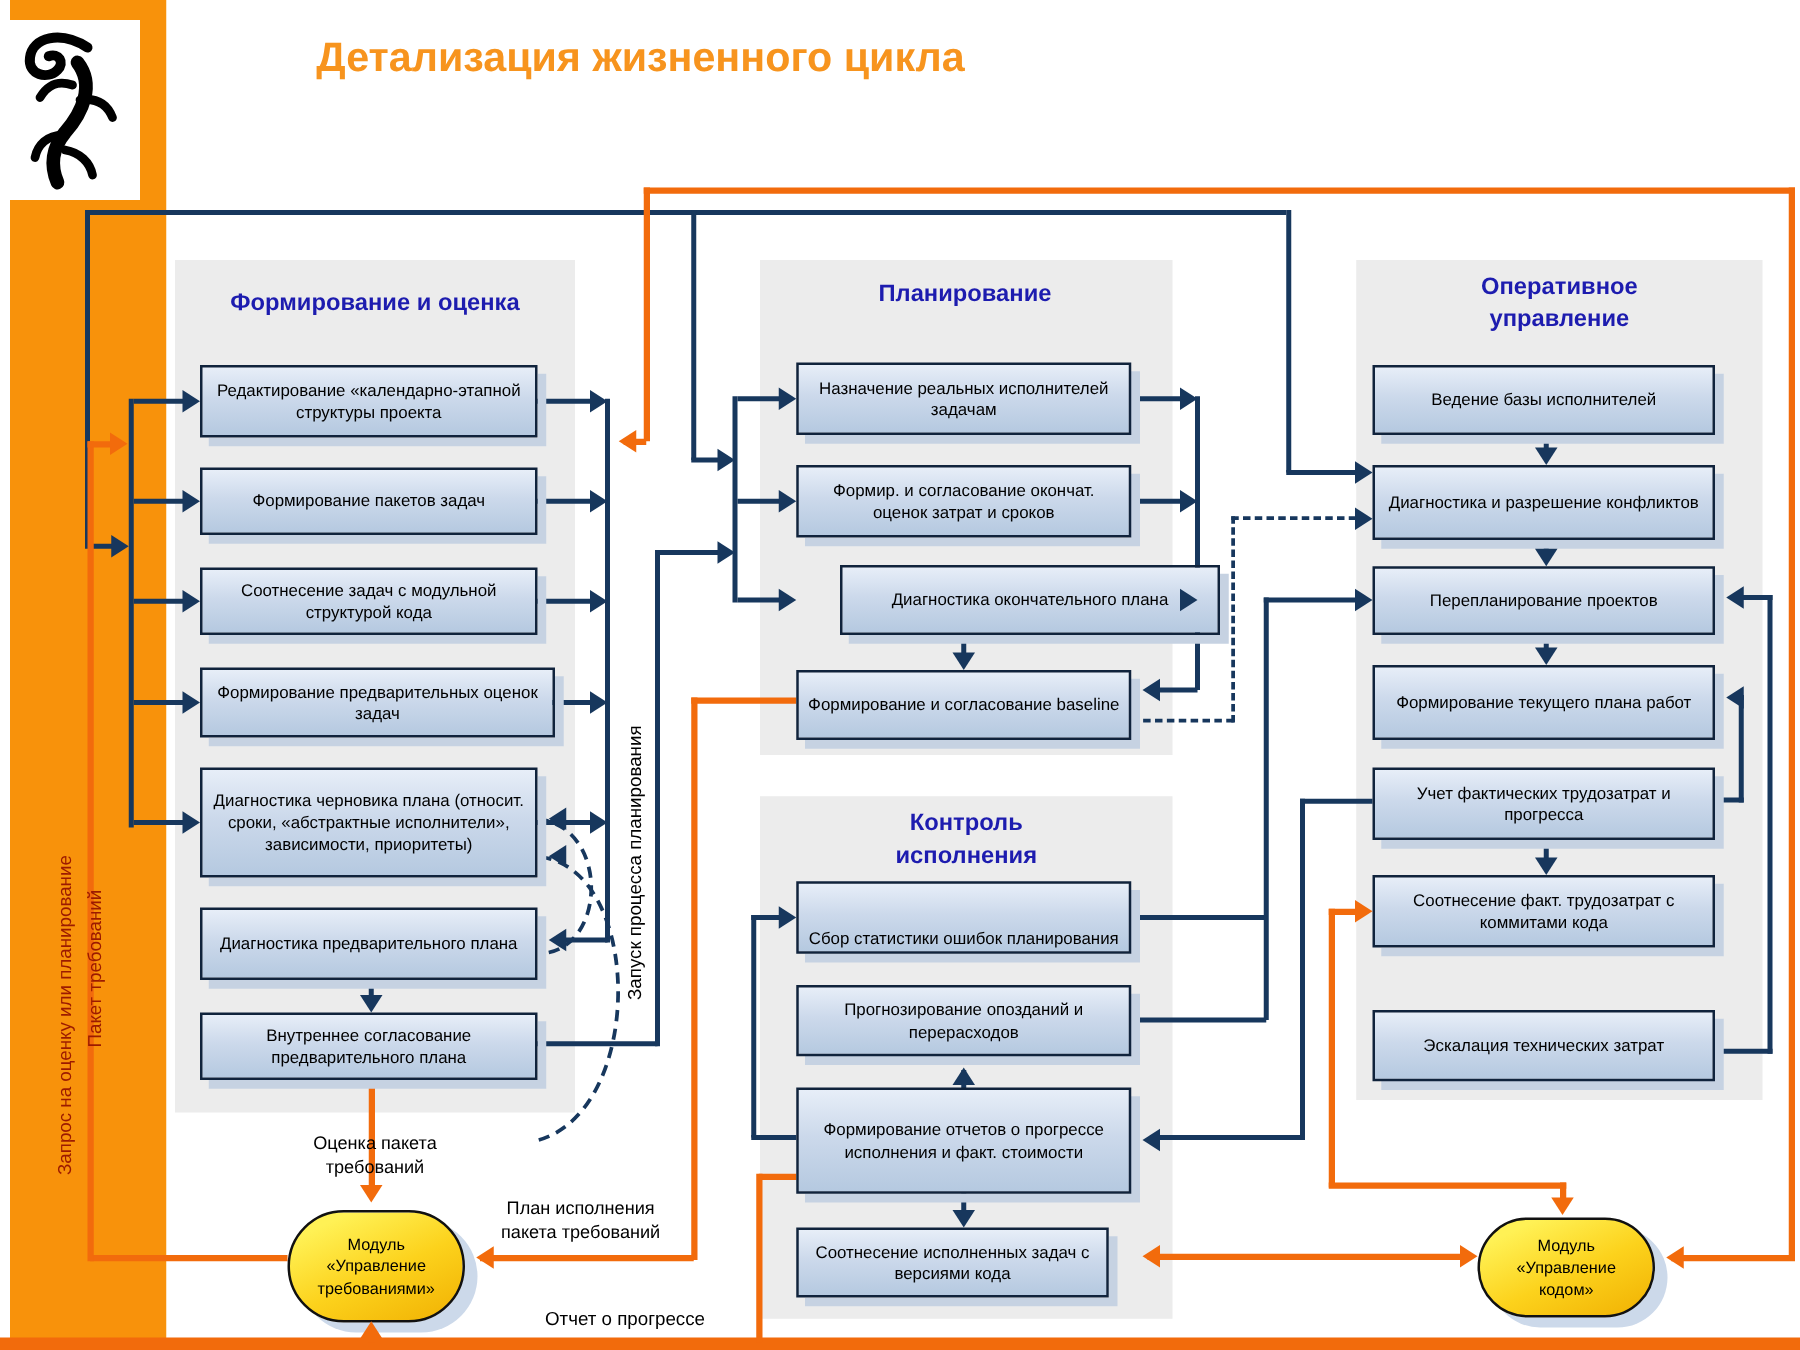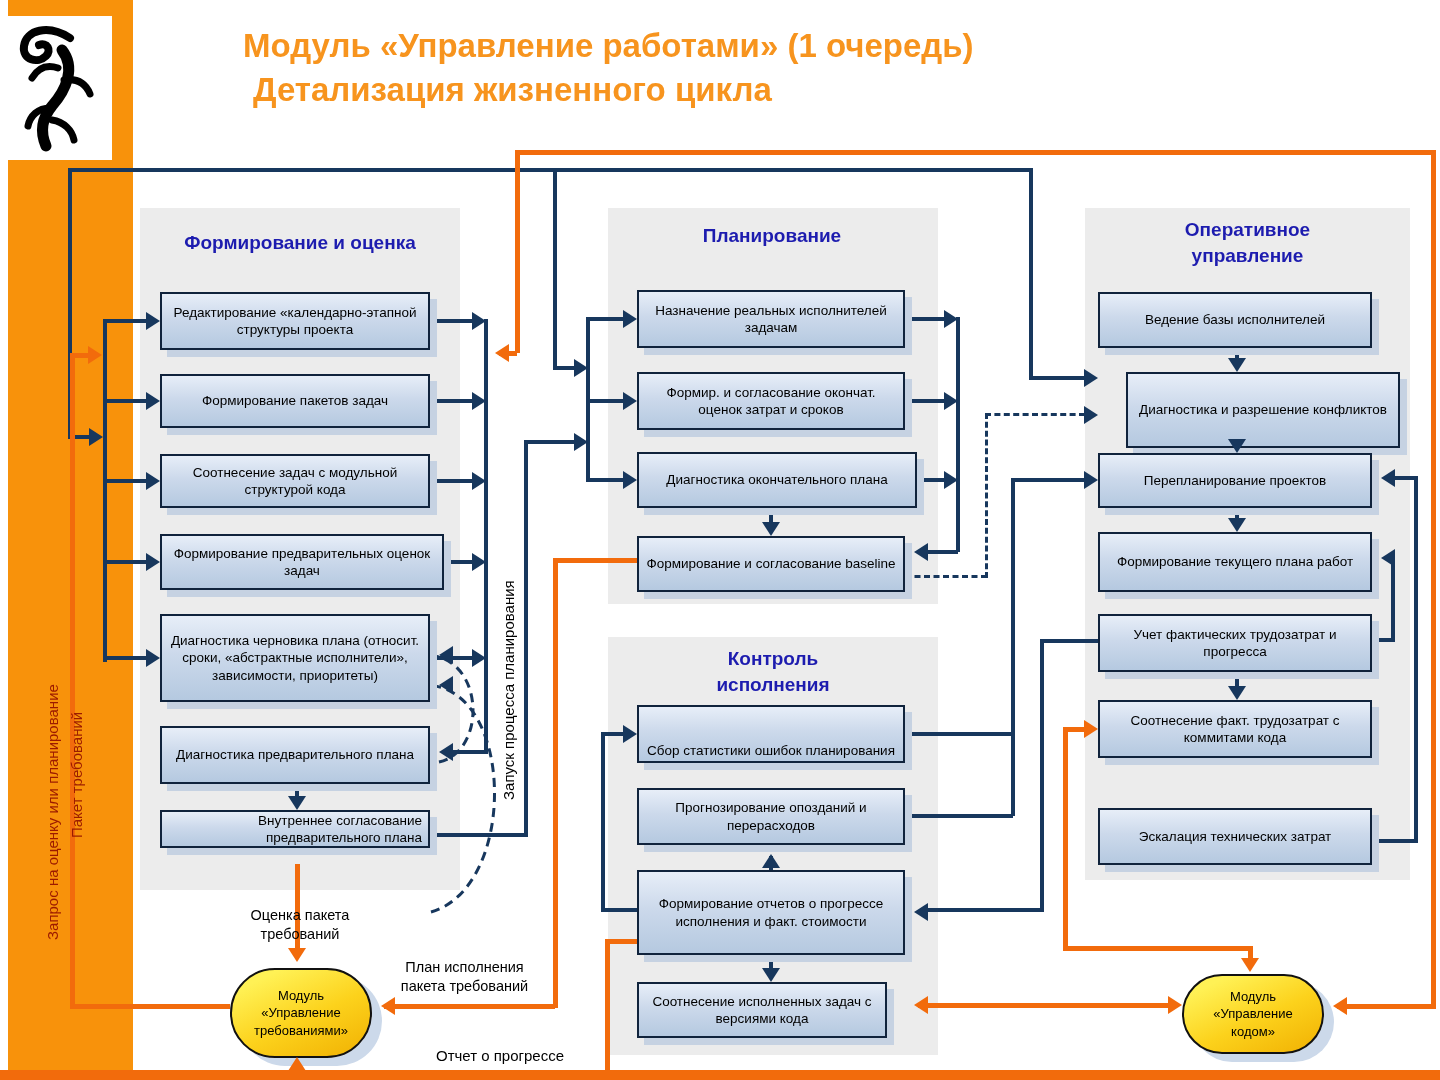--- a/index.html
+++ b/index.html
@@ -53,21 +53,20 @@
       <path d="M62 34 C 76 52, 66 74, 52 90 C 42 102, 40 116, 46 130" stroke-width="11"></path>
       <path d="M58 52 C 46 48, 38 52, 32 62" stroke-width="7"></path>
       <path d="M64 64 C 78 62, 86 68, 90 78" stroke-width="7"></path>
       <path d="M50 92 C 38 92, 30 100, 28 110" stroke-width="7"></path>
       <path d="M52 104 C 64 106, 72 114, 74 124" stroke-width="7"></path>
     </g>
   </svg>
 </div>
 
 <div class="abs" id="title">
-  <div class="l1">Модуль «Управление работами» (1 очередь)</div>
   <div class="l2">Детализация жизненного цикла</div>
 </div>
 
 <div class="abs panel" style="left:140px;top:208px;width:320px;height:682px;"></div>
 <div class="abs panel" style="left:608px;top:208px;width:330px;height:396px;"></div>
 <div class="abs panel" style="left:1085px;top:208px;width:325px;height:672px;"></div>
 <div class="abs panel" style="left:608px;top:637px;width:330px;height:418px;"></div>
 
 <div class="abs gtitle" style="left:170px;top:214px;width:260px;height:58px;">Формирование и оценка</div>
 <div class="abs gtitle" style="left:637px;top:220px;width:270px;height:32px;">Планирование</div>
@@ -85,41 +84,41 @@
   </div>
 <div class="abs node" style="left:160px;top:534px;width:284px;height:56px;">
     <span>Формирование предварительных оценок задач</span>
   </div>
 <div class="abs node" style="left:160px;top:614px;width:270px;height:88px;">
     <span>Диагностика черновика плана (относит. сроки, «абстрактные исполнители», зависимости, приоритеты)</span>
   </div>
 <div class="abs node" style="left:160px;top:726px;width:270px;height:58px;">
     <span>Диагностика предварительного плана</span>
   </div>
-<div class="abs node" style="left:160px;top:810px;width:270px;height:38px;text-align:right;">
+<div class="abs node" style="left:160px;top:810px;width:270px;height:54px;">
     <span>Внутреннее согласование предварительного плана</span>
   </div>
 
 <div class="abs node" style="left:637px;top:290px;width:268px;height:58px;">
     <span>Назначение реальных исполнителей задачам</span>
   </div>
 <div class="abs node" style="left:637px;top:372px;width:268px;height:58px;">
     <span>Формир. и согласование окончат. оценок затрат и сроков</span>
   </div>
-<div class="abs node" style="left:637px;top:452px;width:280px;height:56px;">
+<div class="abs node" style="left:672px;top:452px;width:304px;height:56px;">
     <span>Диагностика окончательного плана</span>
   </div>
 <div class="abs node" style="left:637px;top:536px;width:268px;height:56px;">
     <span>Формирование и согласование baseline</span>
   </div>
 
 <div class="abs node" style="left:1098px;top:292px;width:274px;height:56px;">
     <span>Ведение базы исполнителей</span>
   </div>
-<div class="abs node" style="left:1098px;top:372px;width:274px;height:76px;margin-left:28px;">
+<div class="abs node" style="left:1098px;top:372px;width:274px;height:60px;">
     <span>Диагностика и разрешение конфликтов</span>
   </div>
 <div class="abs node" style="left:1098px;top:453px;width:274px;height:55px;">
     <span>Перепланирование проектов</span>
   </div>
 <div class="abs node" style="left:1098px;top:532px;width:274px;height:60px;">
     <span>Формирование текущего плана работ</span>
   </div>
 <div class="abs node" style="left:1098px;top:614px;width:274px;height:58px;">
     <span>Учет фактических трудозатрат и прогресса</span>

